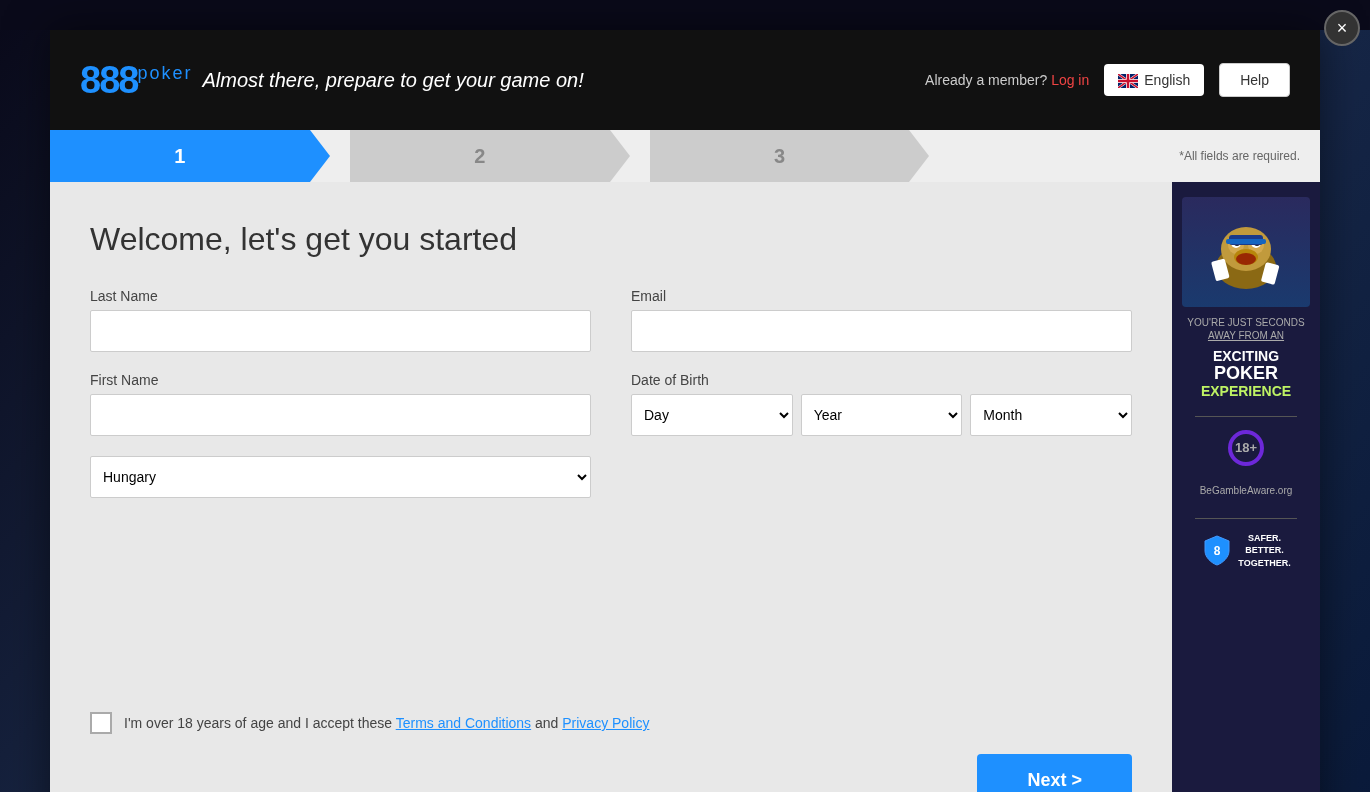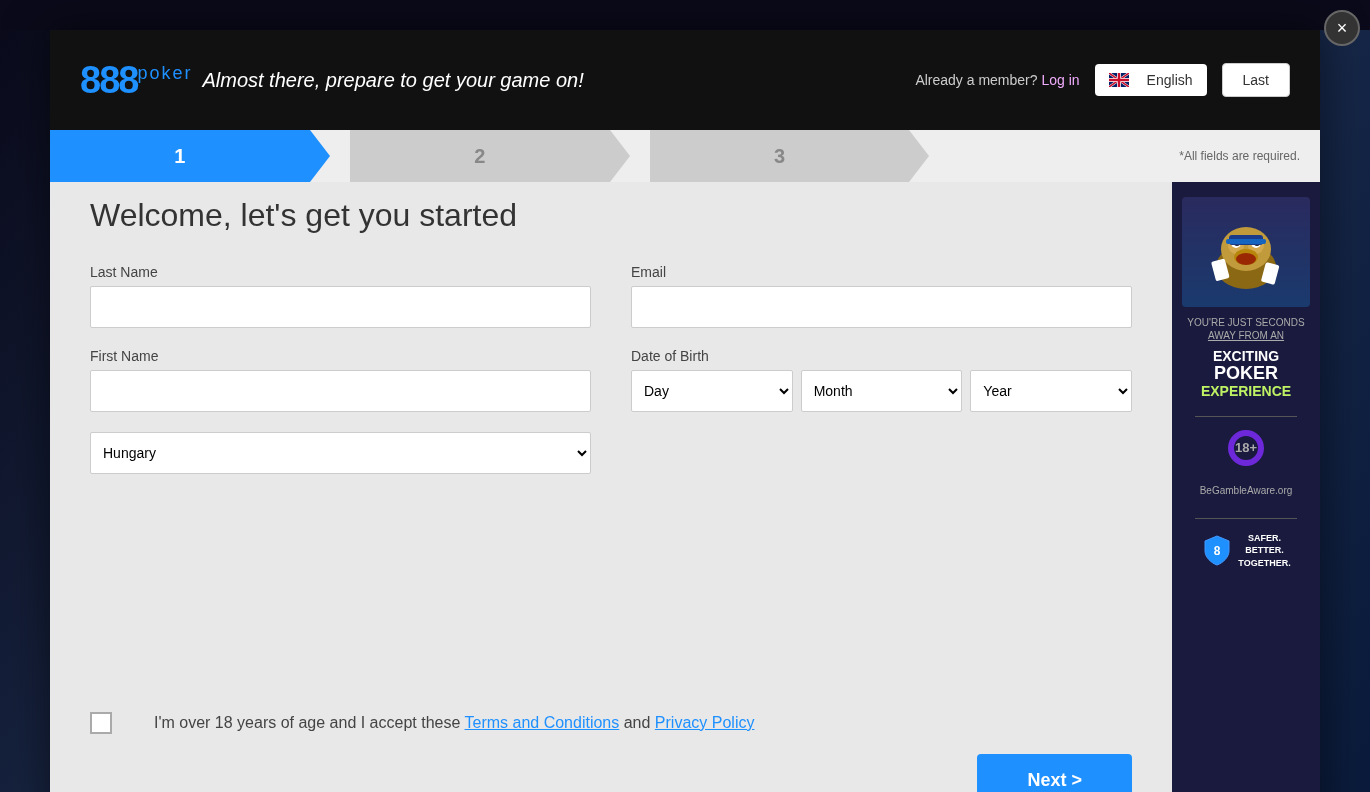--- a/index.html
+++ b/index.html
@@ -78,28 +78,28 @@
       align-items: center;
       gap: 15px;
     }
 
     .member-text {
       color: #ccc;
       font-size: 14px;
     }
 
     .member-text a {
-      color: #f0abfc;
+      color: #ef4444;
       text-decoration: none;
     }
 
     .lang-button {
       display: flex;
-      align-items: center;
-      gap: 18px;
+      align-items: flex-end;
+      gap: 6px;
       background: white;
       border: none;
       padding: 8px 14px;
       border-radius: 4px;
       cursor: pointer;
       font-size: 14px;
       color: #333;
     }
 
     .help-button {
@@ -180,21 +180,21 @@
     }
 
     
     .main-content {
       display: flex;
       background: #d8d8d8;
     }
 
     .form-section {
       flex: 1;
-      padding: 15px 40px;
+      padding: 39px 40px;
       background: #e8e8e8;
       min-height: 510px;
     }
 
     .welcome-title {
       font-size: 32px;
       color: #333;
       font-weight: normal;
       margin-bottom: 30px;
     }
@@ -274,21 +274,21 @@
       width: 80%;
       height: 1px;
       background: #555;
       margin: 8px 0;
     }
 
     .ad-18-icon {
       width: 36px;
       height: 36px;
       border-radius: 50%;
-      border: 6px solid #6d28d9;
+      border: 4px solid #6d28d9;
       display: flex;
       align-items: center;
       justify-content: center;
       font-size: 13px;
       font-weight: bold;
       color: #aaa;
       margin: 5px auto;
     }
 
     .ad-shield {
@@ -316,23 +316,22 @@
       height: 22px;
       border: 2px solid #aaa;
       background: white;
       cursor: pointer;
       flex-shrink: 0;
       appearance: none;
       -webkit-appearance: none;
     }
 
     .terms-text {
-      font-size: 16px;
+      font-size: 14px;
       color: #444;
-      margin-left: 30px;
     }
 
     .terms-link {
       color: #1e90ff;
       text-decoration: underline;
       cursor: pointer;
     }
 
     
     .next-section {
@@ -398,21 +397,21 @@
 
             <svg width="20" height="14" viewBox="0 0 20 14">
               <rect width="20" height="14" fill="#012169"></rect>
               <path d="M0,0 L20,14 M20,0 L0,14" stroke="white" stroke-width="2.5"></path>
               <path d="M0,0 L20,14 M20,0 L0,14" stroke="#C8102E" stroke-width="1.5"></path>
               <path d="M10,0 V14 M0,7 H20" stroke="white" stroke-width="4"></path>
               <path d="M10,0 V14 M0,7 H20" stroke="#C8102E" stroke-width="2.5"></path>
             </svg>
             <span>English</span>
           </button>
-          <button class="help-button">Last</button>
+          <button class="help-button">Help</button>
         </div>
       </div>
 
       <div class="steps-bar">
         <div class="steps-container">
           <div class="step active">
             <span>1</span>
             <div class="step-arrow"></div>
           </div>
           <div style="width:30px;"></div>
@@ -473,33 +472,33 @@
                       <option>1</option><option>2</option><option>3</option><option>4</option>
                       <option>5</option><option>6</option><option>7</option><option>8</option>
                       <option>9</option><option>10</option><option>11</option><option>12</option>
                       <option>13</option><option>14</option><option>15</option><option>16</option>
                       <option>17</option><option>18</option><option>19</option><option>20</option>
                       <option>21</option><option>22</option><option>23</option><option>24</option>
                       <option>25</option><option>26</option><option>27</option><option>28</option>
                       <option>29</option><option>30</option><option>31</option>
                     </select>
                     <select class="form-select">
-                      <option>Month</option>
-                      <option>January</option><option>February</option><option>March</option>
-                      <option>April</option><option>May</option><option>June</option>
-                      <option>July</option><option>August</option><option>September</option>
-                      <option>October</option><option>November</option><option>December</option>
-                    </select>
-                    <select class="form-select">
                       <option>Year</option>
                       <option>2005</option><option>2004</option><option>2003</option>
                       <option>2002</option><option>2001</option><option>2000</option>
                       <option>1999</option><option>1998</option><option>1997</option>
                       <option>1996</option><option>1995</option><option>1990</option>
                       <option>1985</option><option>1980</option><option>1975</option><option>1970</option>
+                    </select>
+                    <select class="form-select">
+                      <option>Month</option>
+                      <option>January</option><option>February</option><option>March</option>
+                      <option>April</option><option>May</option><option>June</option>
+                      <option>July</option><option>August</option><option>September</option>
+                      <option>October</option><option>November</option><option>December</option>
                     </select>
                   </div>
                 </div>
               </div>
             </div>
           </div>
 
           <div class="terms-section">
             <div class="terms-row">
               <input type="checkbox" class="terms-checkbox" style="">

